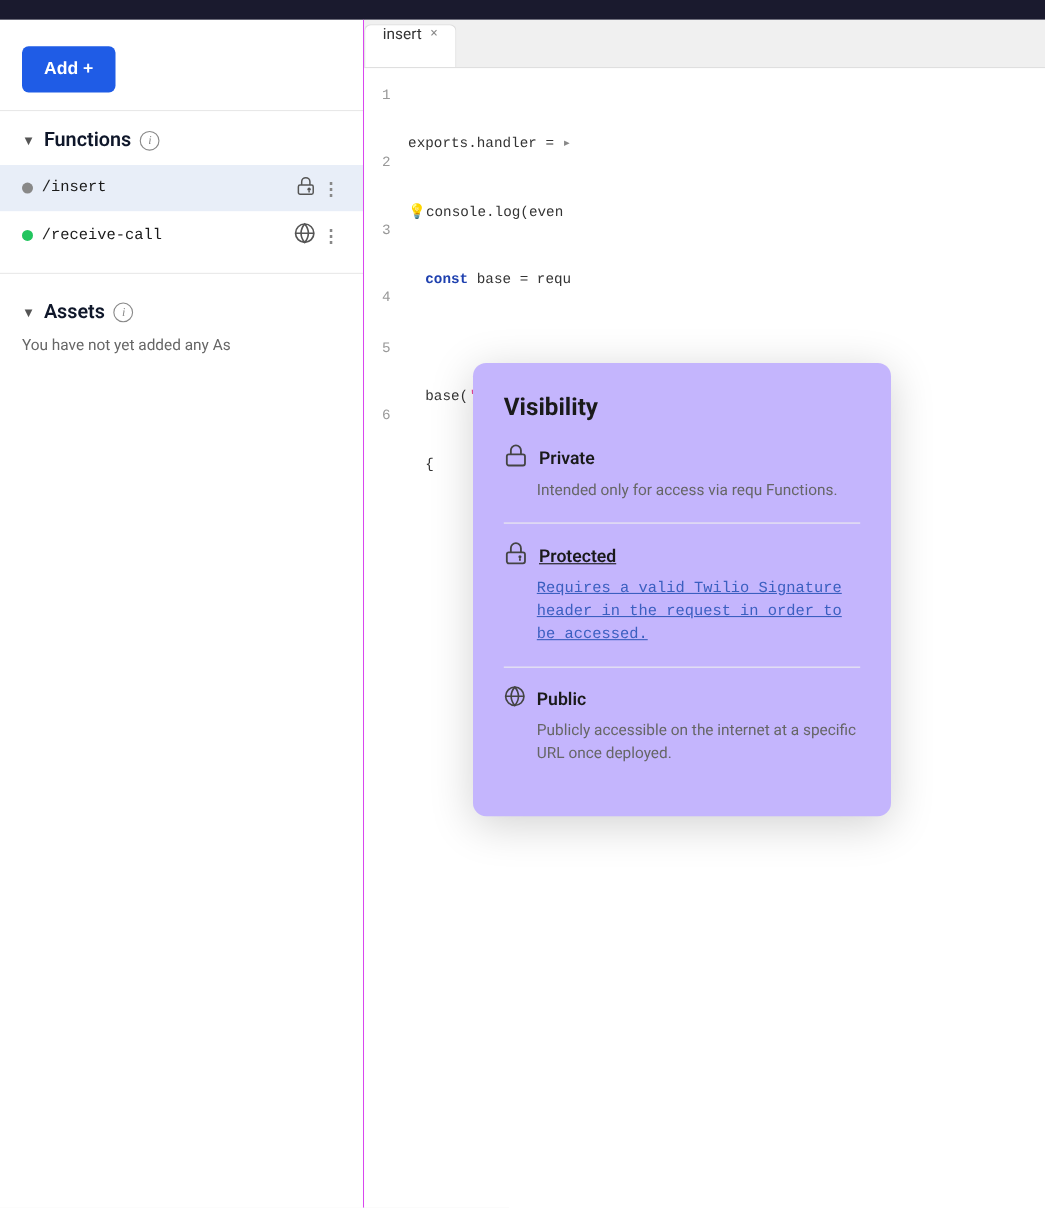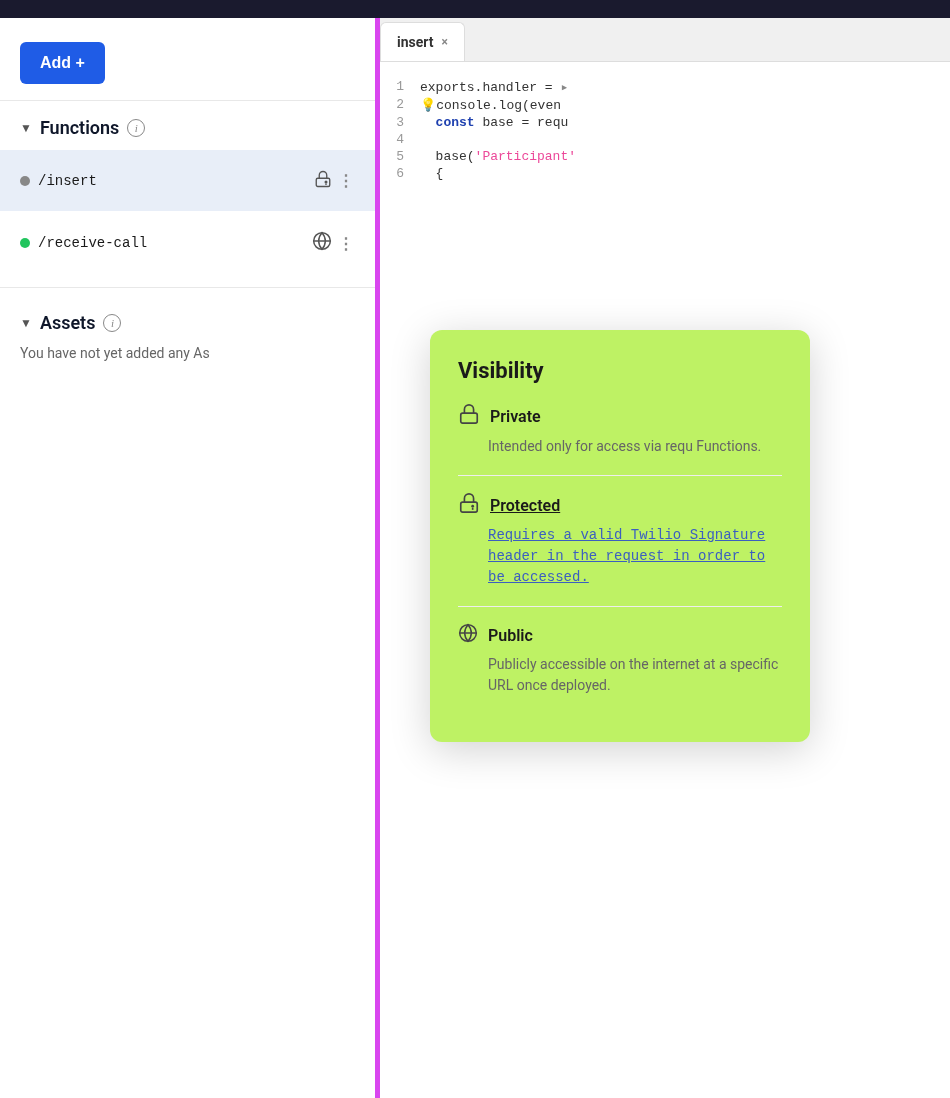--- a/index.html
+++ b/index.html
@@ -20,23 +20,23 @@
     }
 
     
     .main-layout {
       display: flex;
       height: calc(1098px - 18px);
     }
 
     
     .sidebar {
-      width: 380px;
+      width: 331px;
       background: #ffffff;
-      border-right: 5px solid #d946ef;
+      border-right: 1px solid #d946ef;
       flex-shrink: 0;
       position: relative;
     }
 
     .sidebar-top {
       padding: 24px 20px 16px;
       border-bottom: 1px solid #e8e8e8;
     }
 
     .add-button {
@@ -85,21 +85,21 @@
       font-family: Georgia, serif;
     }
 
     .function-list {
       padding: 4px 0;
     }
 
     .function-item {
       display: flex;
       align-items: center;
-      padding: 20px 20px;
+      padding: 10px 20px;
       cursor: pointer;
       gap: 8px;
     }
 
     .function-item.active {
       background: #e8eef8;
     }
 
     .status-dot {
       width: 10px;
@@ -170,32 +170,31 @@
     .tab-bar {
       background: #f0f0f0;
       display: flex;
       align-items: stretch;
       border-bottom: 1px solid #ddd;
       height: 44px;
     }
 
     .tab {
       display: flex;
-      align-items: center;
+      align-items: flex-start;
       gap: 8px;
       padding: 0 16px;
       background: white;
       border: 1px solid #ddd;
       border-bottom: none;
       border-radius: 6px 6px 0 0;
       margin-top: 4px;
       font-size: 14px;
       color: #333;
       cursor: pointer;
-      font-weight: bold;
     }
 
     .tab-close {
       color: #888;
       font-size: 12px;
       cursor: pointer;
     }
 
     .code-content {
       padding: 16px 0;
@@ -218,33 +217,34 @@
       color: #999;
       font-size: 13px;
       flex-shrink: 0;
       user-select: none;
     }
 
     .line-content {
       color: #333;
       font-size: 13px;
       white-space: nowrap;
+      margin-top: 44px;
     }
 
     .code-keyword { color: #1e40af; font-weight: 600; }
     .code-string { color: #ec4899; }
     .code-bulb { color: #d97706; }
 
     
     .visibility-popup {
       position: absolute;
       top: 330px;
       left: 430px;
       width: 380px;
-      background: #bef264;
+      background: #c4b5fd;
       border-radius: 12px;
       box-shadow: 0 8px 40px rgba(0,0,0,0.18);
       padding: 28px 28px 28px;
       z-index: 20;
     }
 
     .popup-title {
       font-size: 22px;
       font-weight: 700;
       color: #1a1a1a;

